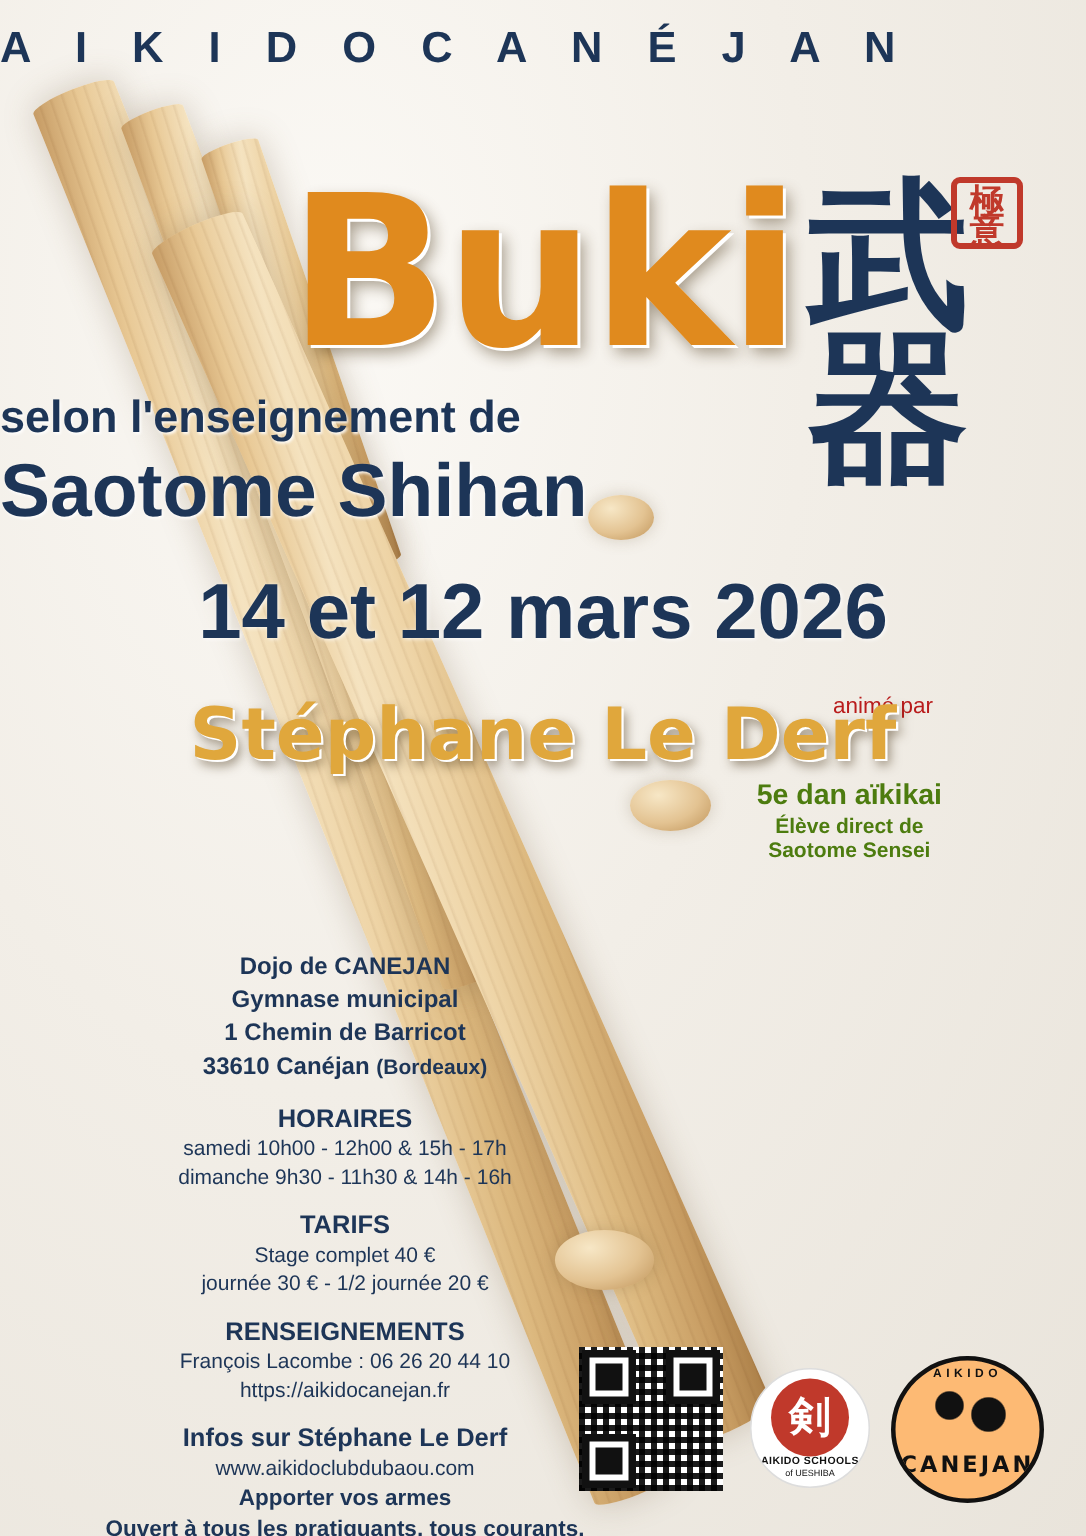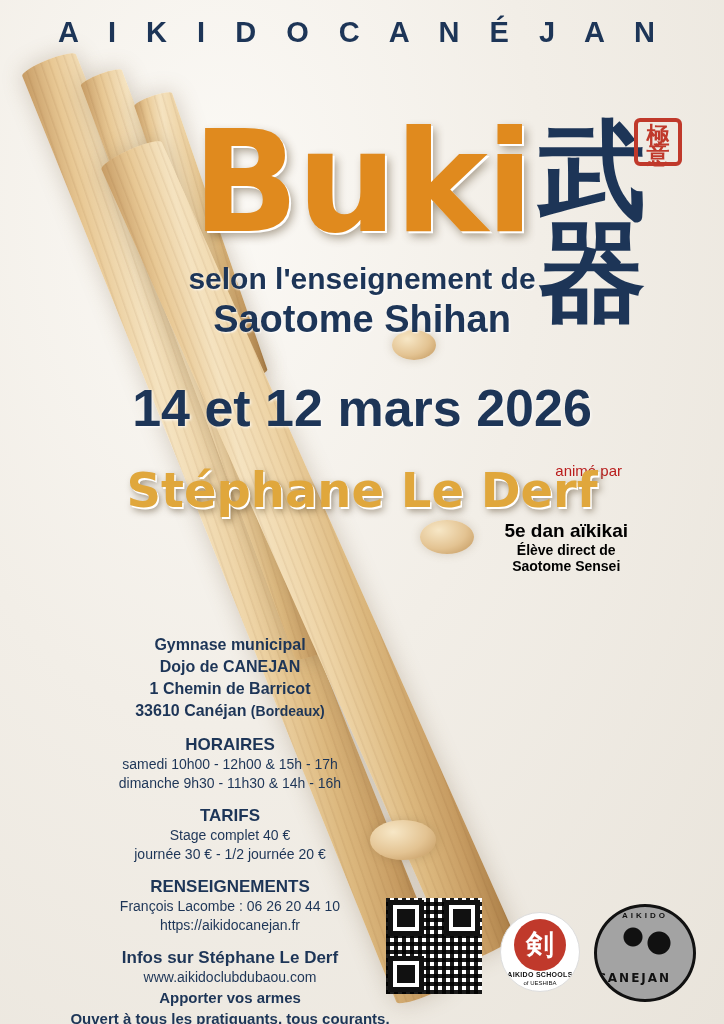--- a/index.html
+++ b/index.html
@@ -74,21 +74,20 @@
   .s4 { left: 96px;  top: 150px; width: 66px;  height: 880px;  transform: rotate(-24deg); }
 
   .t1 { left: 370px; top: 820px; width: 66px; height: 40px; }
   .t2 { left: 392px; top: 330px; width: 44px; height: 30px; }
   .t3 { left: 420px; top: 520px; width: 54px; height: 34px; }
 
   
   .club-title {
     position: absolute;
     top: 16px; left: 0; right: 0;
-    text-align: center;
     color: #1d3557;
     font-size: 29px;
     font-weight: bold;
     letter-spacing: 11px;
     font-family: "Liberation Sans", sans-serif;
   }
 
   
   .buki {
     position: absolute;
@@ -102,33 +101,33 @@
     letter-spacing: -2px;
     text-shadow:
       2px 2px 0 #ffffff,
       4px 5px 10px rgba(70,50,20,0.45);
     font-family: "DejaVu Sans", sans-serif;
   }
   .selon {
     position: absolute;
     top: 262px;
     left: 0; right: 0;
-    text-align: center;
+    text-align: left;
     color: #1d3557;
     font-size: 30px;
     font-weight: bold;
     text-shadow: 1px 1px 2px rgba(255,255,255,.9);
   }
   .saotome {
     position: absolute;
     top: 298px;
     left: 0; right: 0;
-    text-align: center;
-    color: #1d3557;
-    font-size: 38px;
+    text-align: left;
+    color: #1d3557;
+    font-size: 50px;
     font-weight: bold;
     text-shadow: 1px 1px 2px rgba(255,255,255,.9);
   }
 
   
   .kanji {
     position: absolute;
     top: 120px;
     right: 78px;
     color: #1d3557;
@@ -188,21 +187,21 @@
     text-shadow:
       1.5px 1.5px 0 #ffffff,
       3px 4px 7px rgba(70,50,20,0.5);
     font-family: "DejaVu Sans", sans-serif;
   }
   .grade {
     position: absolute;
     top: 520px;
     right: 96px;
     text-align: center;
-    color: #000000;
+    color: #4d7c0f;
     font-size: 19px;
     font-weight: bold;
     line-height: 22px;
   }
   .grade .sub {
     font-size: 14px;
     font-weight: bold;
     line-height: 16px;
   }
 
@@ -304,35 +303,36 @@
     color: #111;
   }
 
   .logo-canejan {
     position: absolute;
     left: 594px;
     top: 904px;
     width: 96px; height: 92px;
     border-radius: 50%;
     border: 3px solid #111;
-    background: #a3a3a3;
+    background: #fdba74;
     overflow: hidden;
   }
   .logo-canejan .uke {
     position: absolute;
     left: 18px; top: 16px;
     width: 60px; height: 32px;
     background:
       radial-gradient(circle at 18px 14px, #111 0 9px, transparent 10px),
       radial-gradient(circle at 44px 20px, #111 0 11px, transparent 12px);
   }
   .logo-canejan .word {
     position: absolute;
     left: 0; right: 0; bottom: 14px;
-    font-size: 12px;
+    text-align: center;
+    font-size: 15px;
     font-weight: bold;
     letter-spacing: 2px;
     color: #111;
     font-family: "DejaVu Sans", sans-serif;
   }
   .logo-canejan .top-word {
     position: absolute;
     left: 0; right: 0; top: 4px;
     text-align: center;
     font-size: 8px;
@@ -385,22 +385,22 @@
 
   <div class="anime-par">animé par</div>
   <div class="teacher">Stéphane Le Derf</div>
   <div class="grade">
     <div>5e dan aïkikai</div>
     <div class="sub">Élève direct de</div>
     <div class="sub">Saotome Sensei</div>
   </div>
 
   <div class="info">
+    <div class="addr">Dojo de CANEJAN</div>
     <div class="addr">Gymnase municipal</div>
-    <div class="addr">Dojo de CANEJAN</div>
     <div class="addr">1 Chemin de Barricot</div>
     <div class="addr">
       <span>33610 Canéjan</span>
       <span class="small">(Bordeaux)</span>
     </div>
 
     <div class="hd">HORAIRES</div>
     <div class="thin">samedi 10h00 - 12h00 &amp; 15h - 17h</div>
     <div class="thin">dimanche 9h30 - 11h30 &amp; 14h - 16h</div>
 

